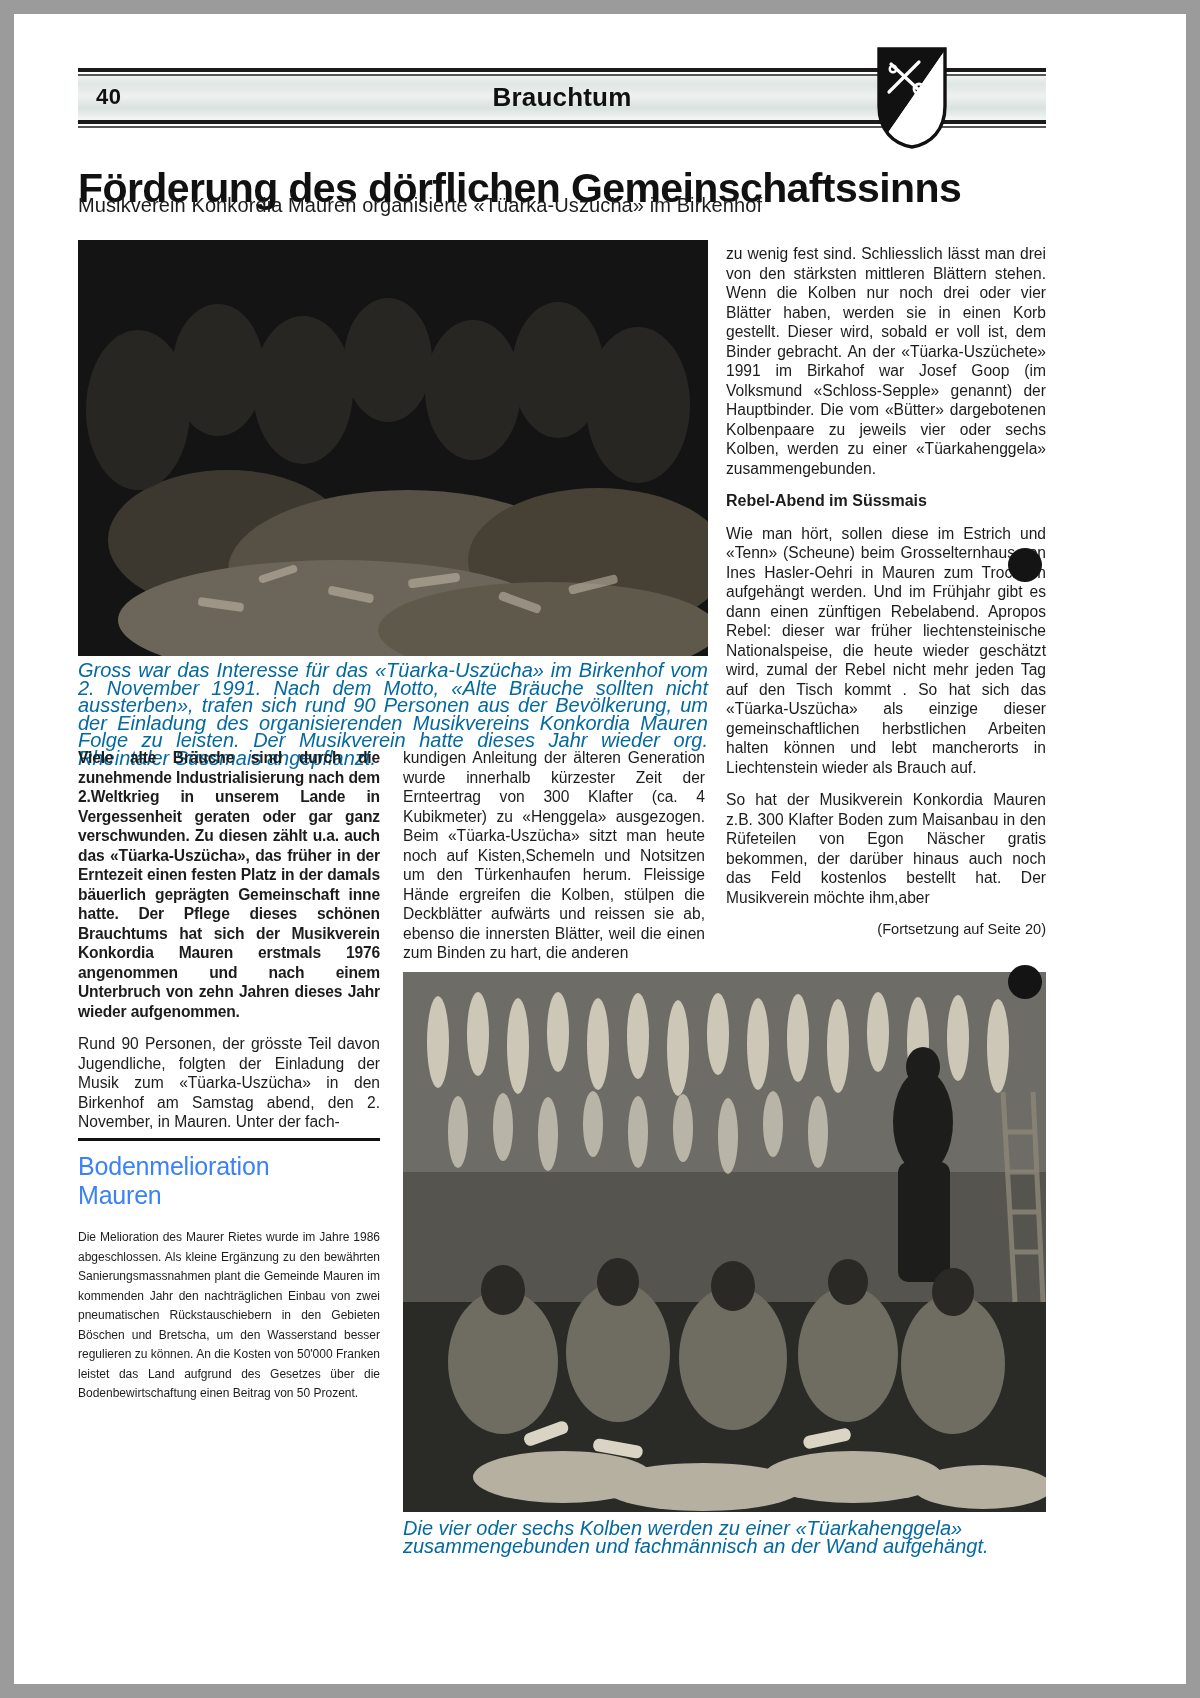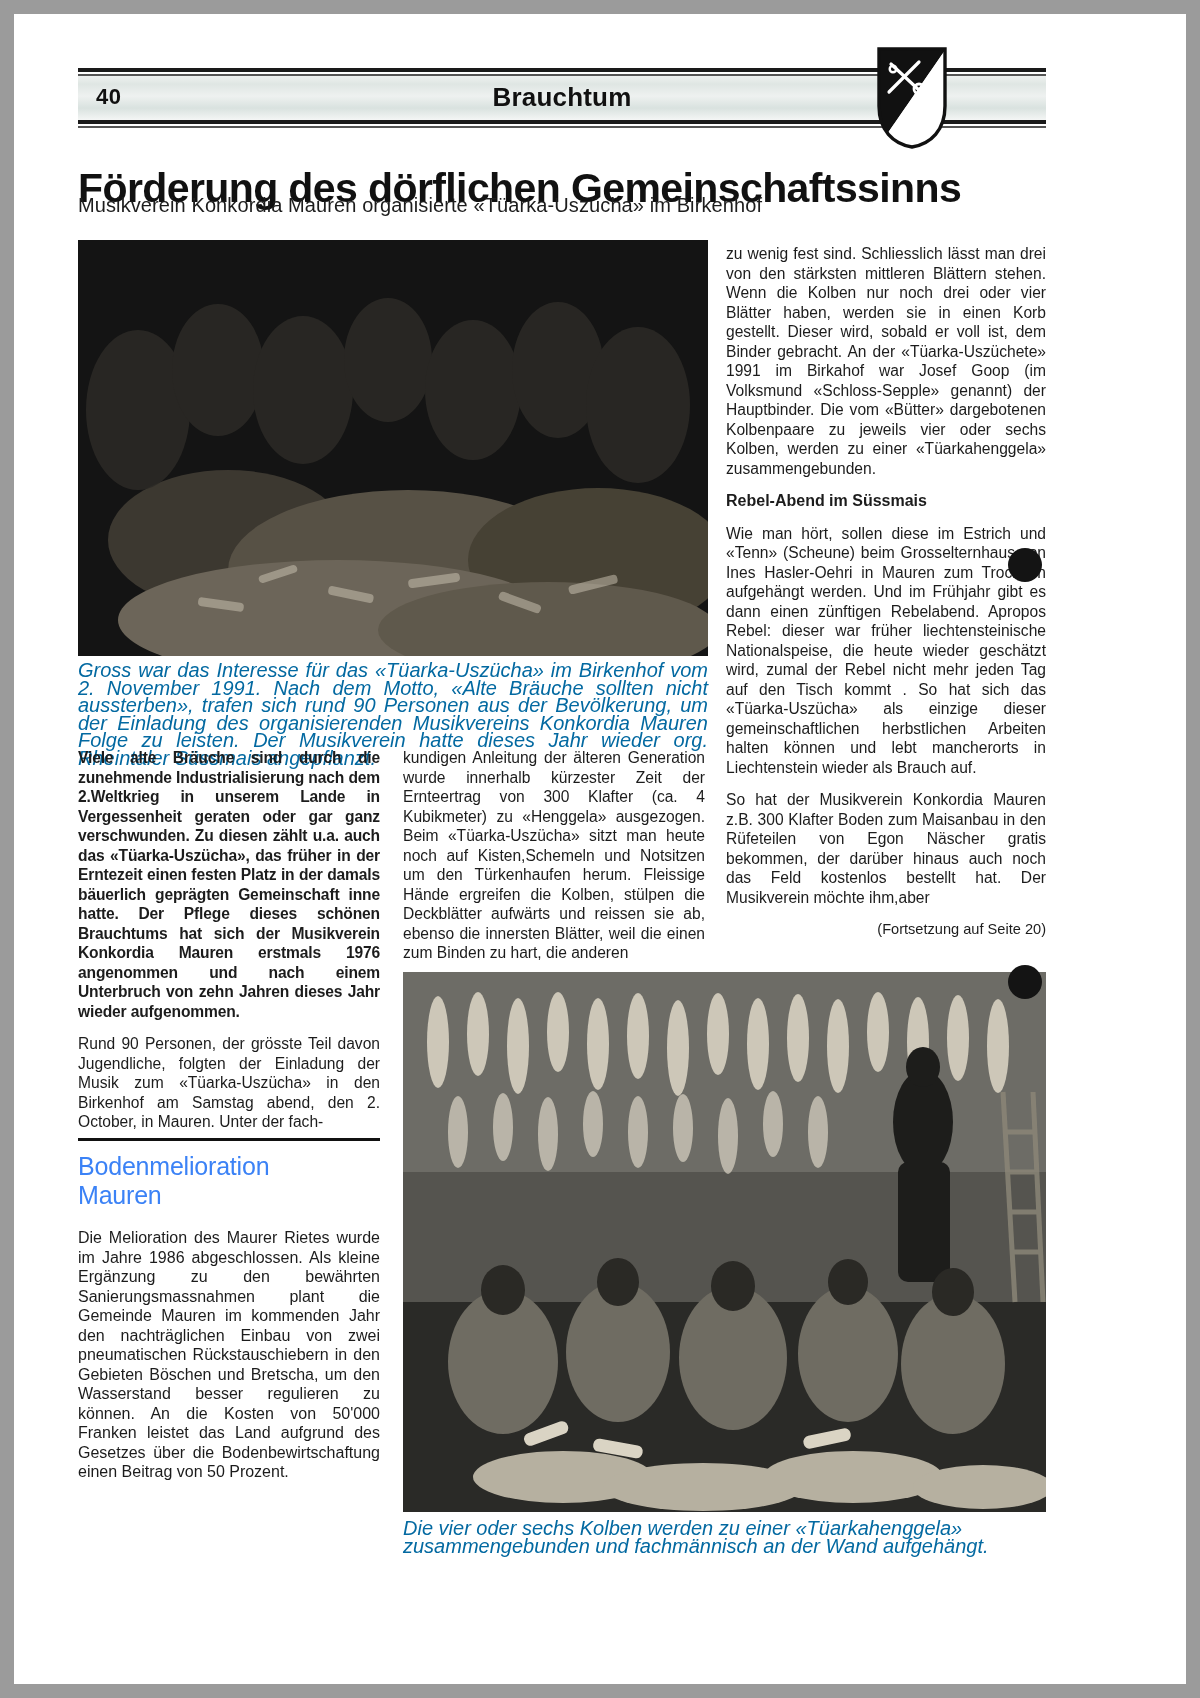--- a/index.html
+++ b/index.html
@@ -69,21 +69,21 @@
   .lead{font-weight:700;letter-spacing:-.15px;}
   .subhead2{font-weight:700;font-size:16px;margin:0 0 1px 0;}
   .contin{text-align:right;font-size:14.6px;margin-top:16px;}
 
   
   .bm-rule{position:absolute;left:0;top:1138px;width:302px;height:3px;background:#111;}
   .bm-title{
     position:absolute;left:0;top:1152px;width:302px;
     font-size:25px;font-weight:400;color:#3b82f6;line-height:1.17;letter-spacing:-.2px;
   }
-  .bm-body{position:absolute;left:0;top:1228px;width:302px;font-size:16px;line-height:19.5px;color:#1c1c1c;text-align:justify;}
+  .bm-body{position:absolute;left:0;top:1228px;width:302px;font-size:12px;line-height:19.5px;color:#1c1c1c;text-align:justify;}
 
   
   .hole{position:absolute;width:34px;height:34px;border-radius:50%;background:#141414;}
   .hole1{left:1008px;top:548px;}
   .hole2{left:1008px;top:965px;}
 </style>
 </head>
 <body>
 
 <div class="page">
@@ -159,21 +159,21 @@
         <g opacity="0.35" fill="#efe7d8">
           <circle cx="120" cy="500" r="38"></circle>
         </g>
       </svg>
     </div>
 
     <div class="caption cap1">Gross war das Interesse für das «Tüarka-Uszücha» im Birkenhof vom 2. November 1991. Nach dem Motto, «Alte Bräuche sollten nicht aussterben», trafen sich rund 90 Personen aus der Bevölkerung, um der Einladung des organisierenden Musikvereins Konkordia Mauren Folge zu leisten. Der Musikverein hatte dieses Jahr wieder org. Rheintaler Süssmais angepflanzt.</div>
 
     <div class="col col1">
       <p class="lead">Viele alte Bräuche sind durch die zunehmende Industrialisierung nach dem 2.Weltkrieg in unserem Lande in Vergessenheit geraten oder gar ganz verschwunden. Zu diesen zählt u.a. auch das «Tüarka-Uszücha», das früher in der Erntezeit einen festen Platz in der damals bäuerlich geprägten Gemeinschaft inne hatte. Der Pflege dieses schönen Brauchtums hat sich der Musikverein Konkordia Mauren erstmals 1976 angenommen und nach einem Unterbruch von zehn Jahren dieses Jahr wieder aufgenommen.</p>
-      <p>Rund 90 Personen, der grösste Teil davon Jugendliche, folgten der Einladung der Musik zum «Tüarka-Uszücha» in den Birkenhof am Samstag abend, den 2. October, in Mauren. Unter der fach-</p>
+      <p>Rund 90 Personen, der grösste Teil davon Jugendliche, folgten der Einladung der Musik zum «Tüarka-Uszücha» in den Birkenhof am Samstag abend, den 2. November, in Mauren. Unter der fach-</p>
     </div>
 
     <div class="bm-rule"></div>
     <div class="bm-title">
       <div>Bodenmelioration</div>
       <div>Mauren</div>
     </div>
     <div class="bm-body">Die Melioration des Maurer Rietes wurde im Jahre 1986 abgeschlossen. Als kleine Ergänzung zu den bewährten Sanierungsmassnahmen plant die Gemeinde Mauren im kommenden Jahr den nachträglichen Einbau von zwei pneumatischen Rückstauschiebern in den Gebieten Böschen und Bretscha, um den Wasserstand besser regulieren zu können. An die Kosten von 50'000 Franken leistet das Land aufgrund des Gesetzes über die Bodenbewirtschaftung einen Beitrag von 50 Prozent.</div>
 
     <div class="col col2">

